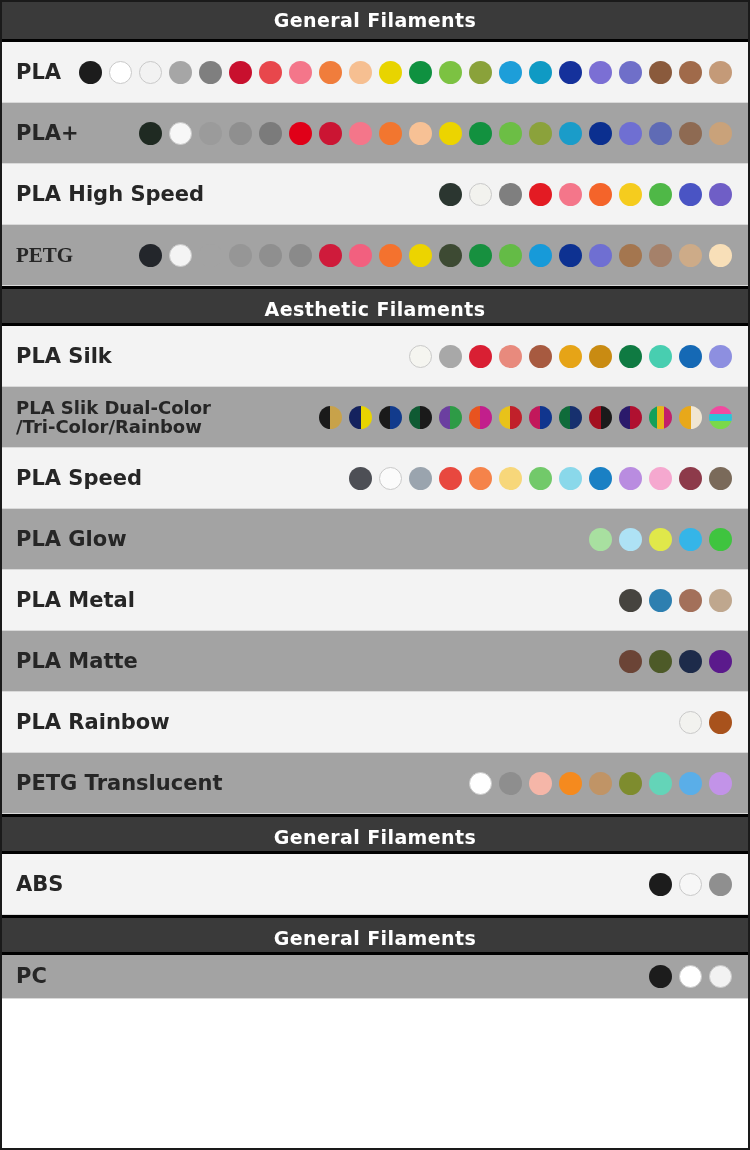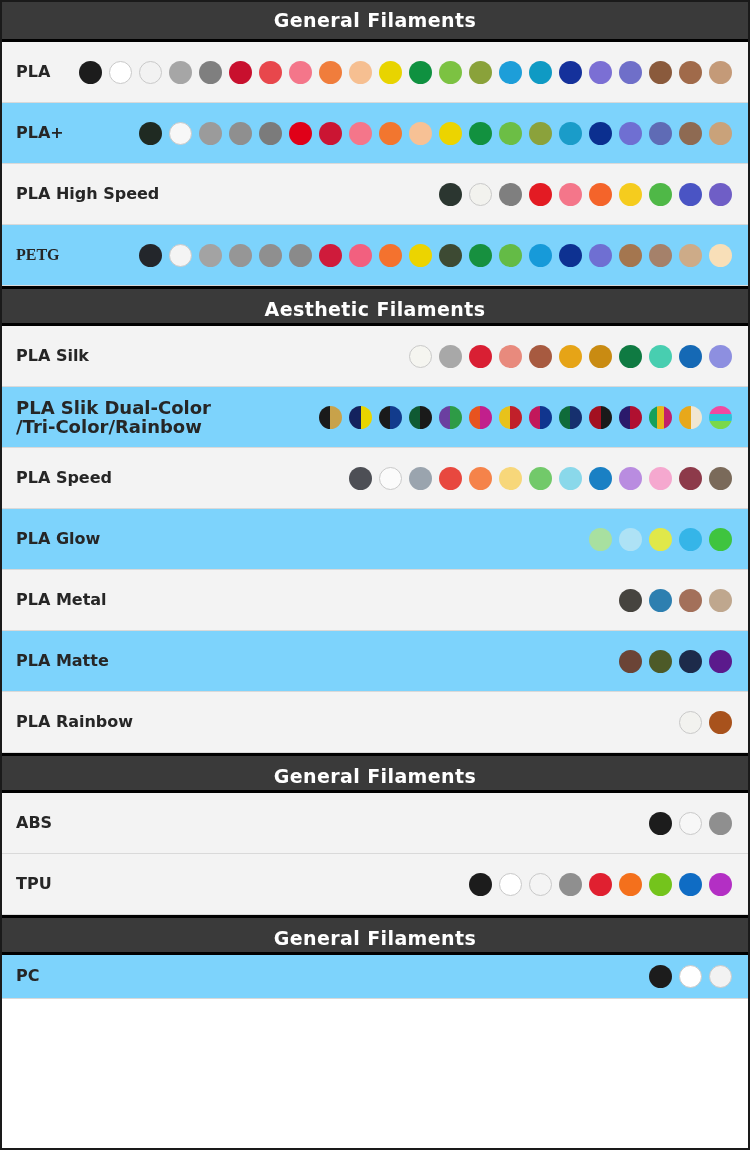--- a/index.html
+++ b/index.html
@@ -43,24 +43,24 @@
     display: flex;
     align-items: center;
     border-bottom: 1px solid #d9d9d9;
     box-sizing: border-box;
     padding: 0 14px;
   }
   .row.alt {
     background: #f3f3f3;
   }
   .row.plain {
-    background: #7dd3fc;
+    background: #a3a3a3;
   }
   .row-label {
-    font-size: 16px;
+    font-size: 21px;
     font-weight: bold;
     color: #262626;
     white-space: pre-line;
     line-height: 1.05;
     flex: 0 0 auto;
     padding-right: 10px;
   }
   .row-label.small {
     font-size: 18px;
     line-height: 1.08;
@@ -264,43 +264,43 @@
         <div class="sw" style="background: rgb(91, 26, 140);"></div>
       </div>
     </div>
     <div class="row alt" style="height: 61px;">
       <div class="row-label">PLA Rainbow</div>
       <div class="swatches">
         <div class="sw outline" style="background: rgb(242, 242, 239);"></div>
         <div class="sw" style="background: rgb(168, 82, 28);"></div>
       </div>
     </div>
+    <div class="row plain" style="height: 61px;">
+      <div class="row-label">PETG Translucent</div>
+      <div class="swatches">
+        <div class="sw outline" style="background: rgb(255, 255, 255);"></div>
+        <div class="sw" style="background: rgb(142, 142, 142);"></div>
+        <div class="sw" style="background: rgb(245, 182, 168);"></div>
+        <div class="sw" style="background: rgb(245, 138, 30);"></div>
+        <div class="sw" style="background: rgb(192, 148, 102);"></div>
+        <div class="sw" style="background: rgb(126, 140, 46);"></div>
+        <div class="sw" style="background: rgb(100, 212, 184);"></div>
+        <div class="sw" style="background: rgb(90, 174, 232);"></div>
+        <div class="sw" style="background: rgb(194, 147, 232);"></div>
+      </div>
+    </div>
     <div class="section-header">General Filaments</div>
     <div class="row alt" style="height: 61px;">
       <div class="row-label">ABS</div>
       <div class="swatches">
         <div class="sw" style="background: rgb(28, 28, 28);"></div>
         <div class="sw outline" style="background: rgb(247, 247, 247);"></div>
         <div class="sw" style="background: rgb(143, 143, 143);"></div>
       </div>
     </div>
-    <div class="row alt" style="height: 61px;">
-      <div class="row-label">TPU</div>
-      <div class="swatches">
-        <div class="sw" style="background: rgb(28, 28, 28);"></div>
-        <div class="sw outline" style="background: rgb(255, 255, 255);"></div>
-        <div class="sw outline" style="background: rgb(244, 244, 244);"></div>
-        <div class="sw" style="background: rgb(143, 143, 143);"></div>
-        <div class="sw" style="background: rgb(224, 32, 48);"></div>
-        <div class="sw" style="background: rgb(244, 112, 28);"></div>
-        <div class="sw" style="background: rgb(116, 196, 28);"></div>
-        <div class="sw" style="background: rgb(15, 108, 196);"></div>
-        <div class="sw" style="background: rgb(179, 47, 196);"></div>
-      </div>
-    </div>
     <div class="section-header">General Filaments</div>
     <div class="row plain" style="height: 44px;">
       <div class="row-label">PC</div>
       <div class="swatches">
         <div class="sw" style="background: rgb(28, 28, 28);"></div>
         <div class="sw outline" style="background: rgb(255, 255, 255);"></div>
         <div class="sw outline" style="background: rgb(242, 242, 242);"></div>
       </div>
     </div>
   </div>

